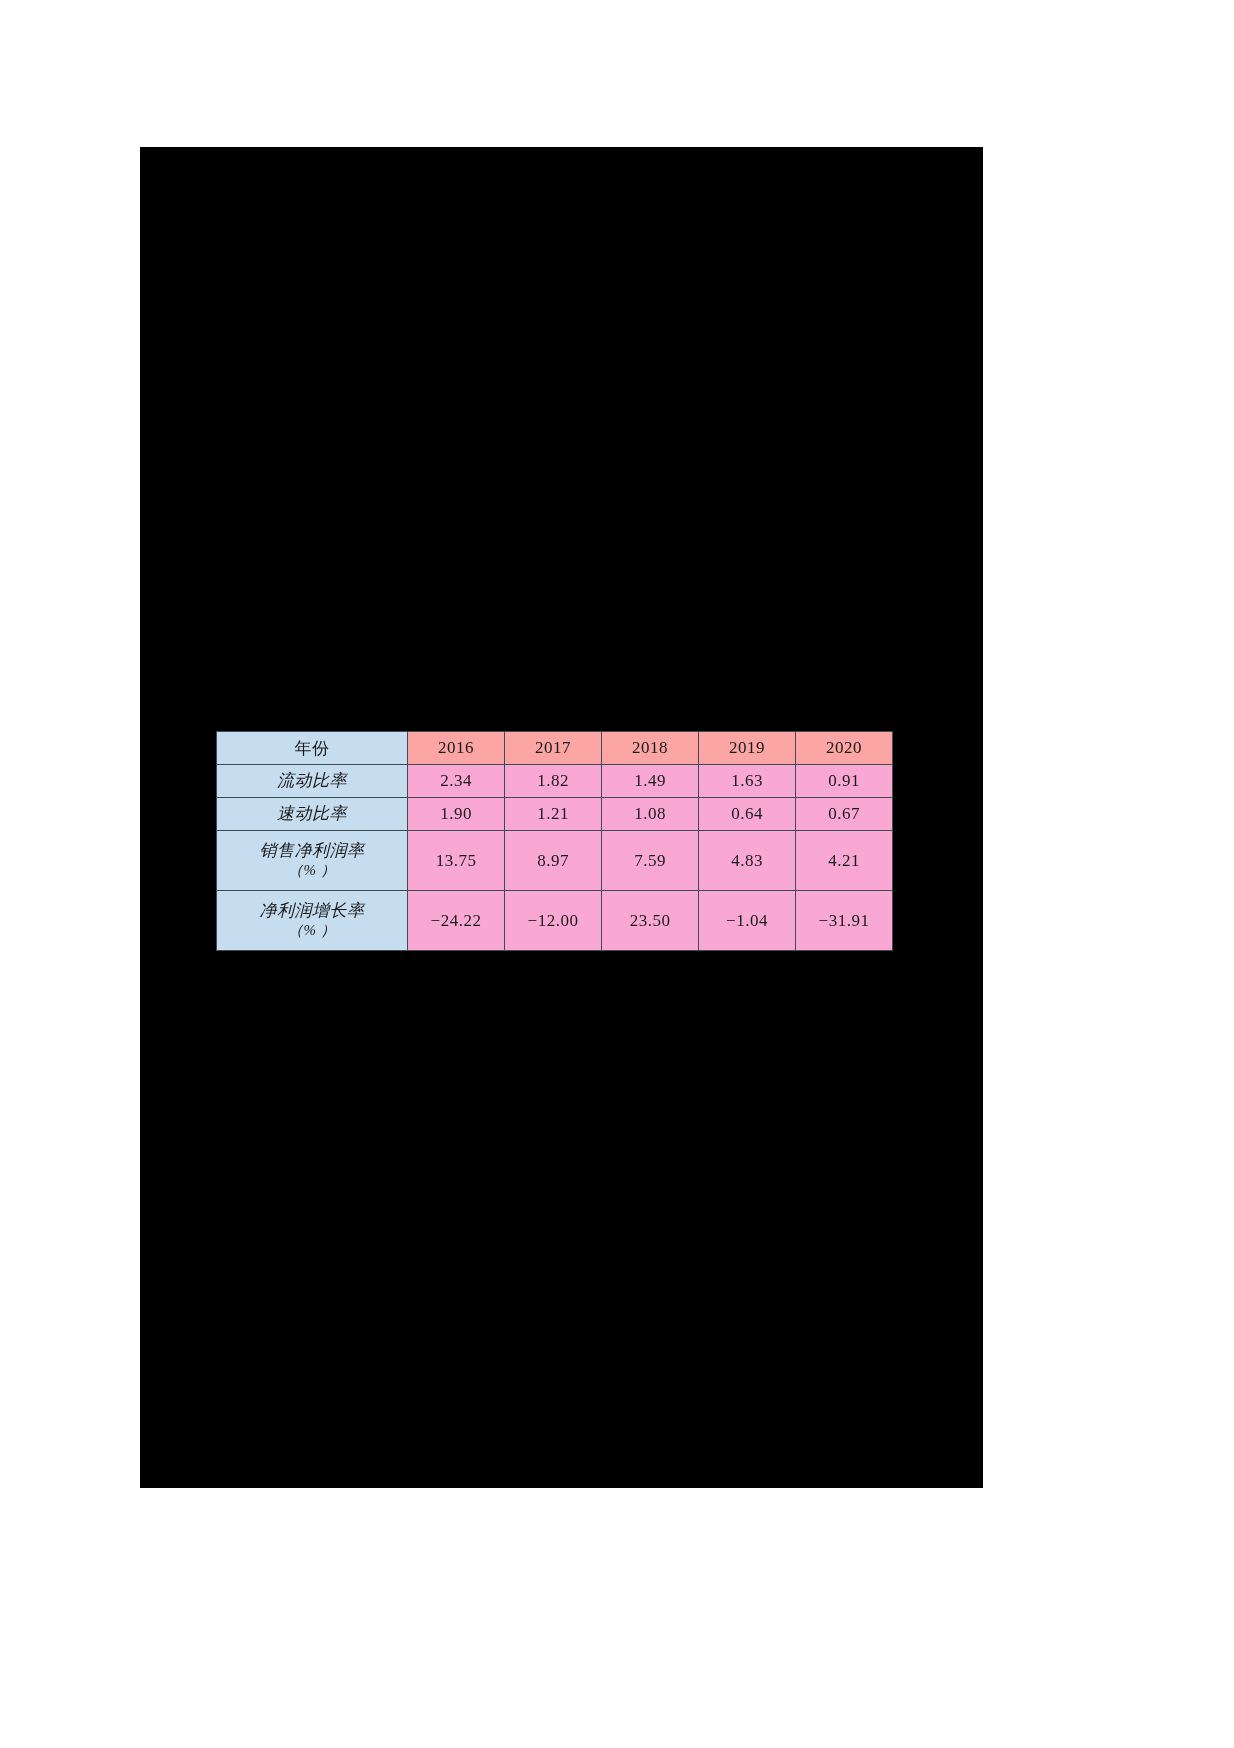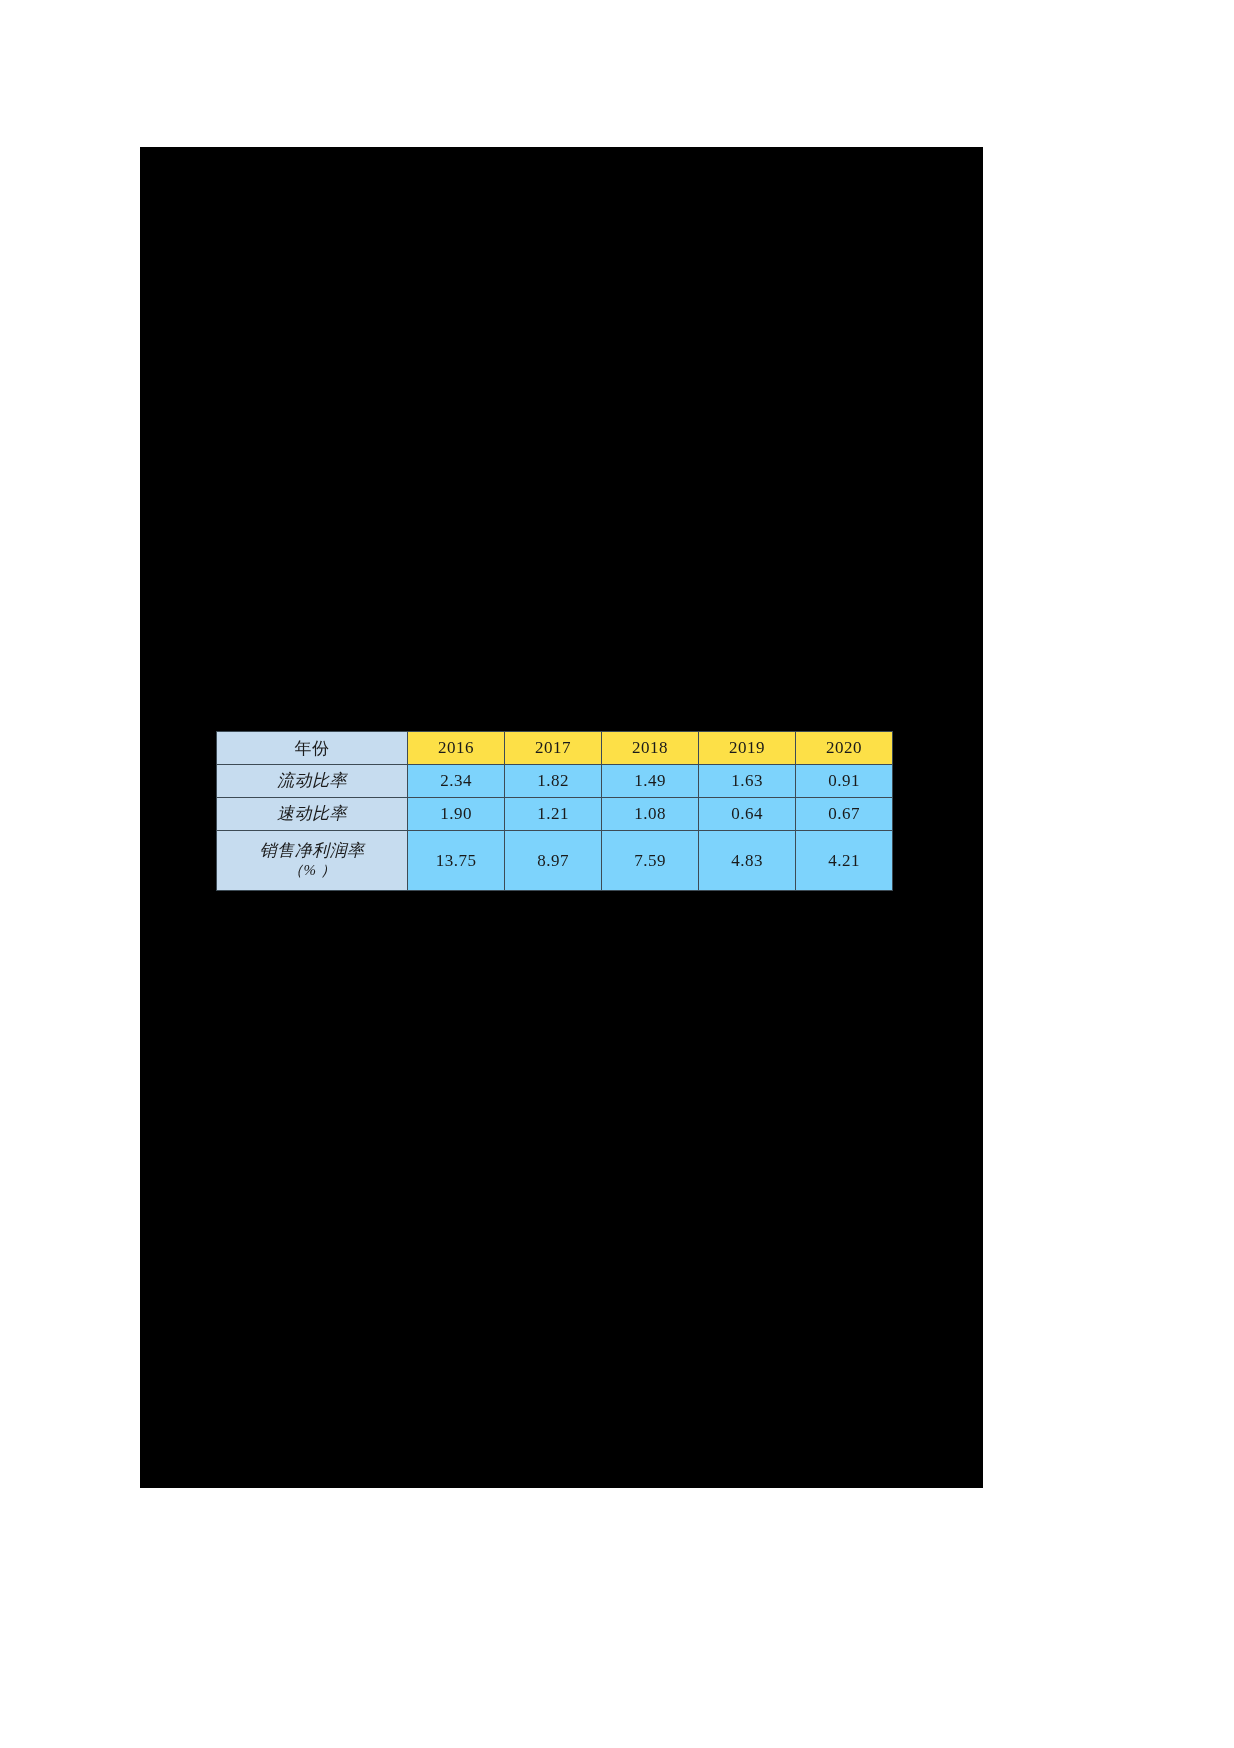--- a/index.html
+++ b/index.html
@@ -51,28 +51,28 @@
   }
   
   col.c-label { width: 191px; }
   col.c-year  { width: 97px; }
 
   tr.head-row td { height: 32px; }
   tr.head-row td.lbl {
     background: #c6dcef;
   }
   tr.head-row td.yr {
-    background: #fde047;
+    background: #fca5a5;
   }
   tr.data-row td.lbl {
     background: #c6dcef;
     font-style: italic;
   }
   tr.data-row td.val {
-    background: #7dd3fc;
+    background: #f9a8d4;
   }
   tr.r-short td { height: 32px; }
   tr.r-tall  td { height: 59px; }
 
   .lbl-stack {
     display: block;
     line-height: 1.25;
   }
   .lbl-unit {
     display: block;
@@ -135,18 +135,29 @@
             <span class="lbl-stack nowrap">销售净利润率</span>
             <span class="lbl-unit">（% ）</span>
           </td>
           <td class="val">13.75</td>
           <td class="val">8.97</td>
           <td class="val">7.59</td>
           <td class="val">4.83</td>
           <td class="val">4.21</td>
         </tr>
 
+        <tr class="data-row r-tall">
+          <td class="lbl">
+            <span class="lbl-stack nowrap">净利润增长率</span>
+            <span class="lbl-unit">（% ）</span>
+          </td>
+          <td class="val">−24.22</td>
+          <td class="val">−12.00</td>
+          <td class="val">23.50</td>
+          <td class="val">−1.04</td>
+          <td class="val">−31.91</td>
+        </tr>
 
       </tbody>
     </table>
   </div>
 
 </div>
 
 </body></html>

